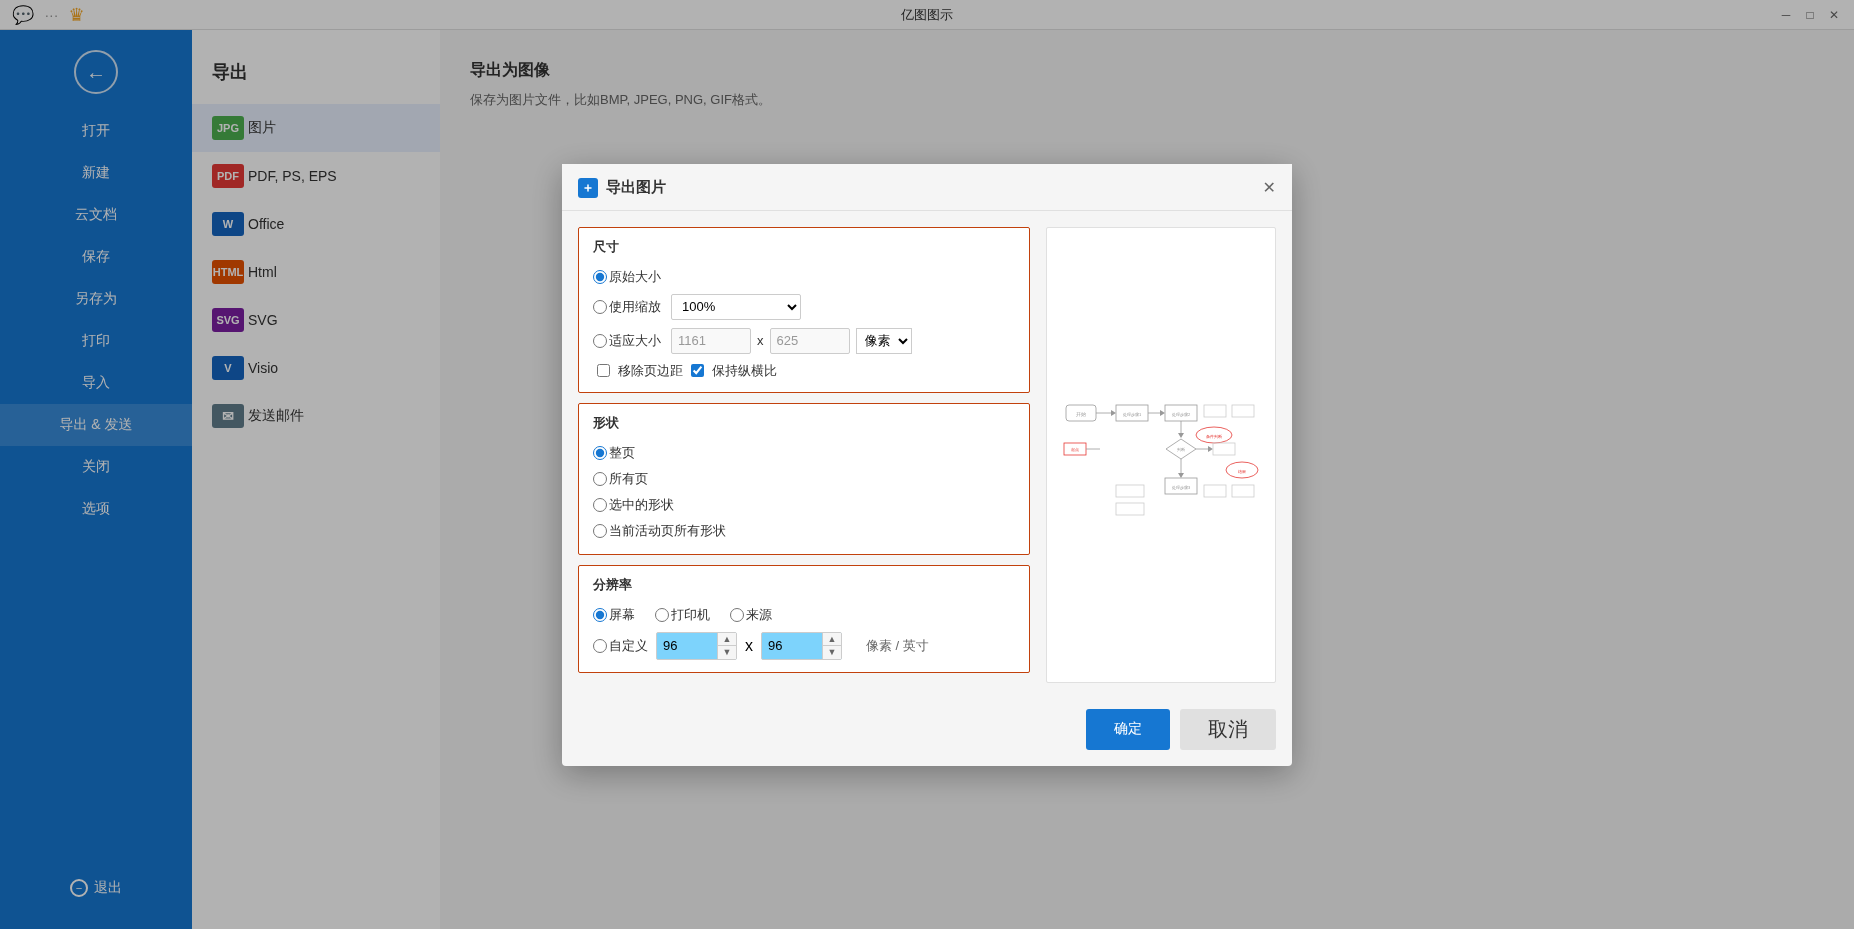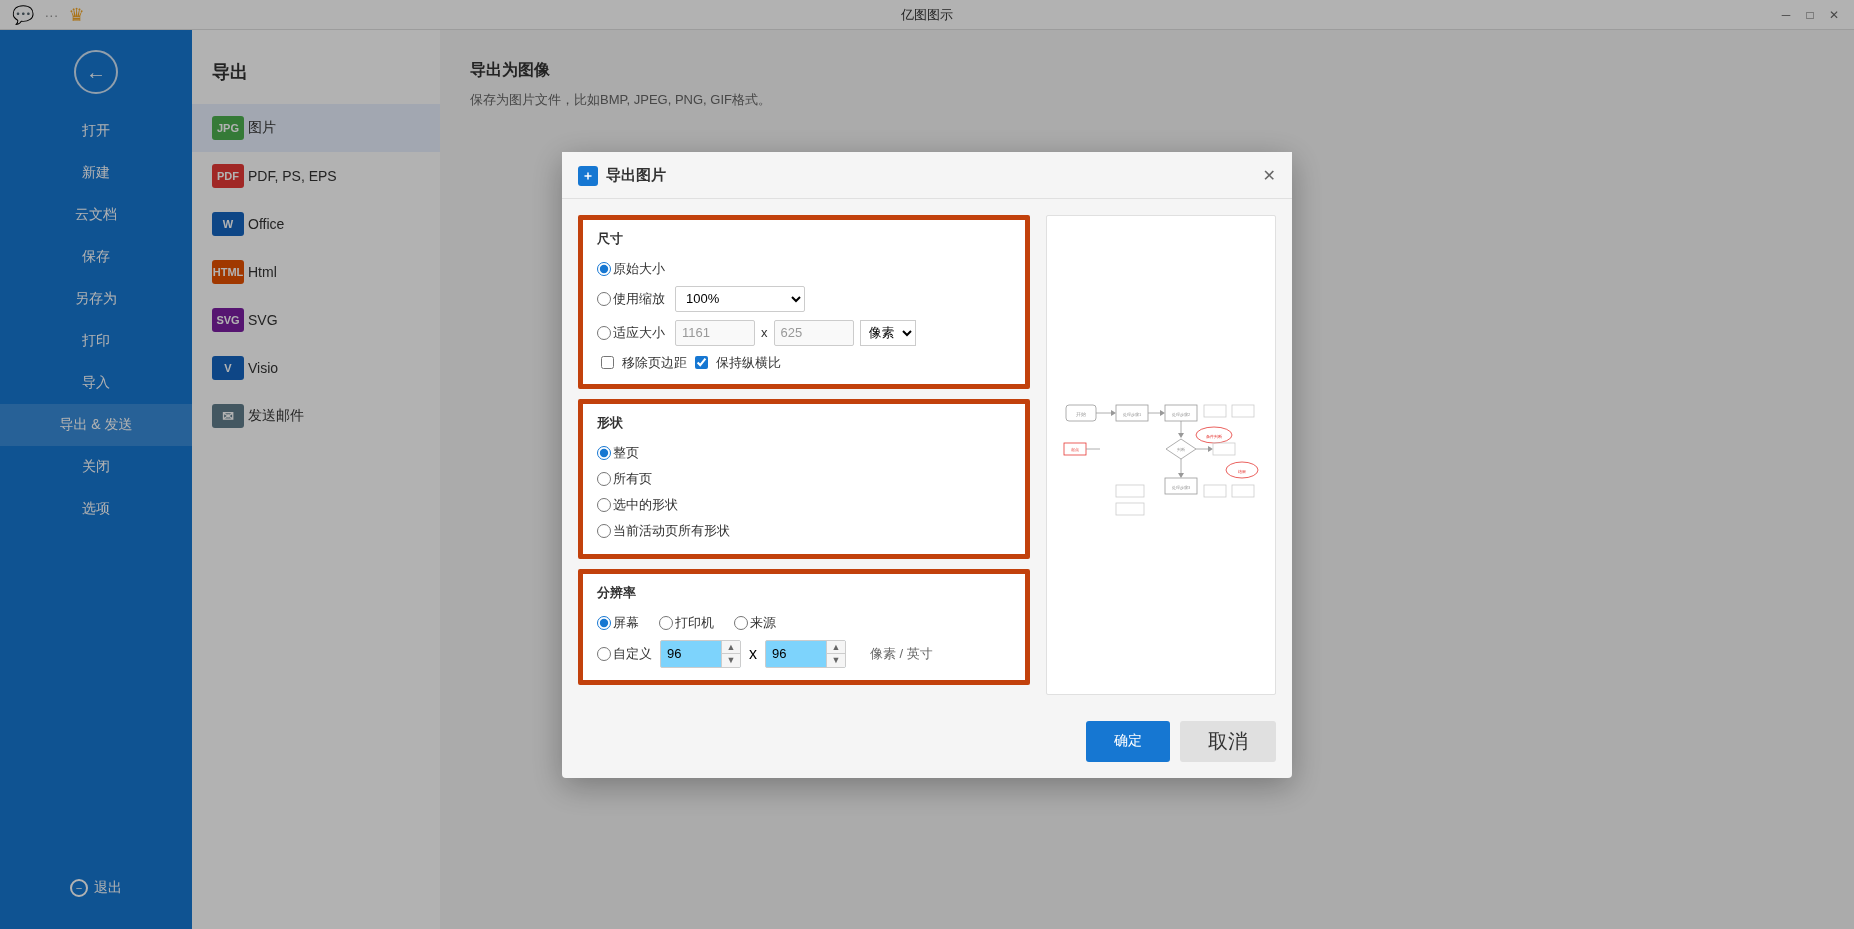--- a/index.html
+++ b/index.html
@@ -242,21 +242,21 @@
     }
 
     .dialog-left {
       flex: 1;
       display: flex;
       flex-direction: column;
       gap: 0;
     }
 
     .dialog-section {
-      border: 5px solid #c2410c;
+      border: 1px solid #c2410c;
       background: #fff;
       margin-bottom: 10px;
       border-radius: 2px;
     }
     .dialog-section-title {
       font-size: 13px;
       font-weight: bold;
       color: #333;
       padding: 10px 14px 6px;
     }

